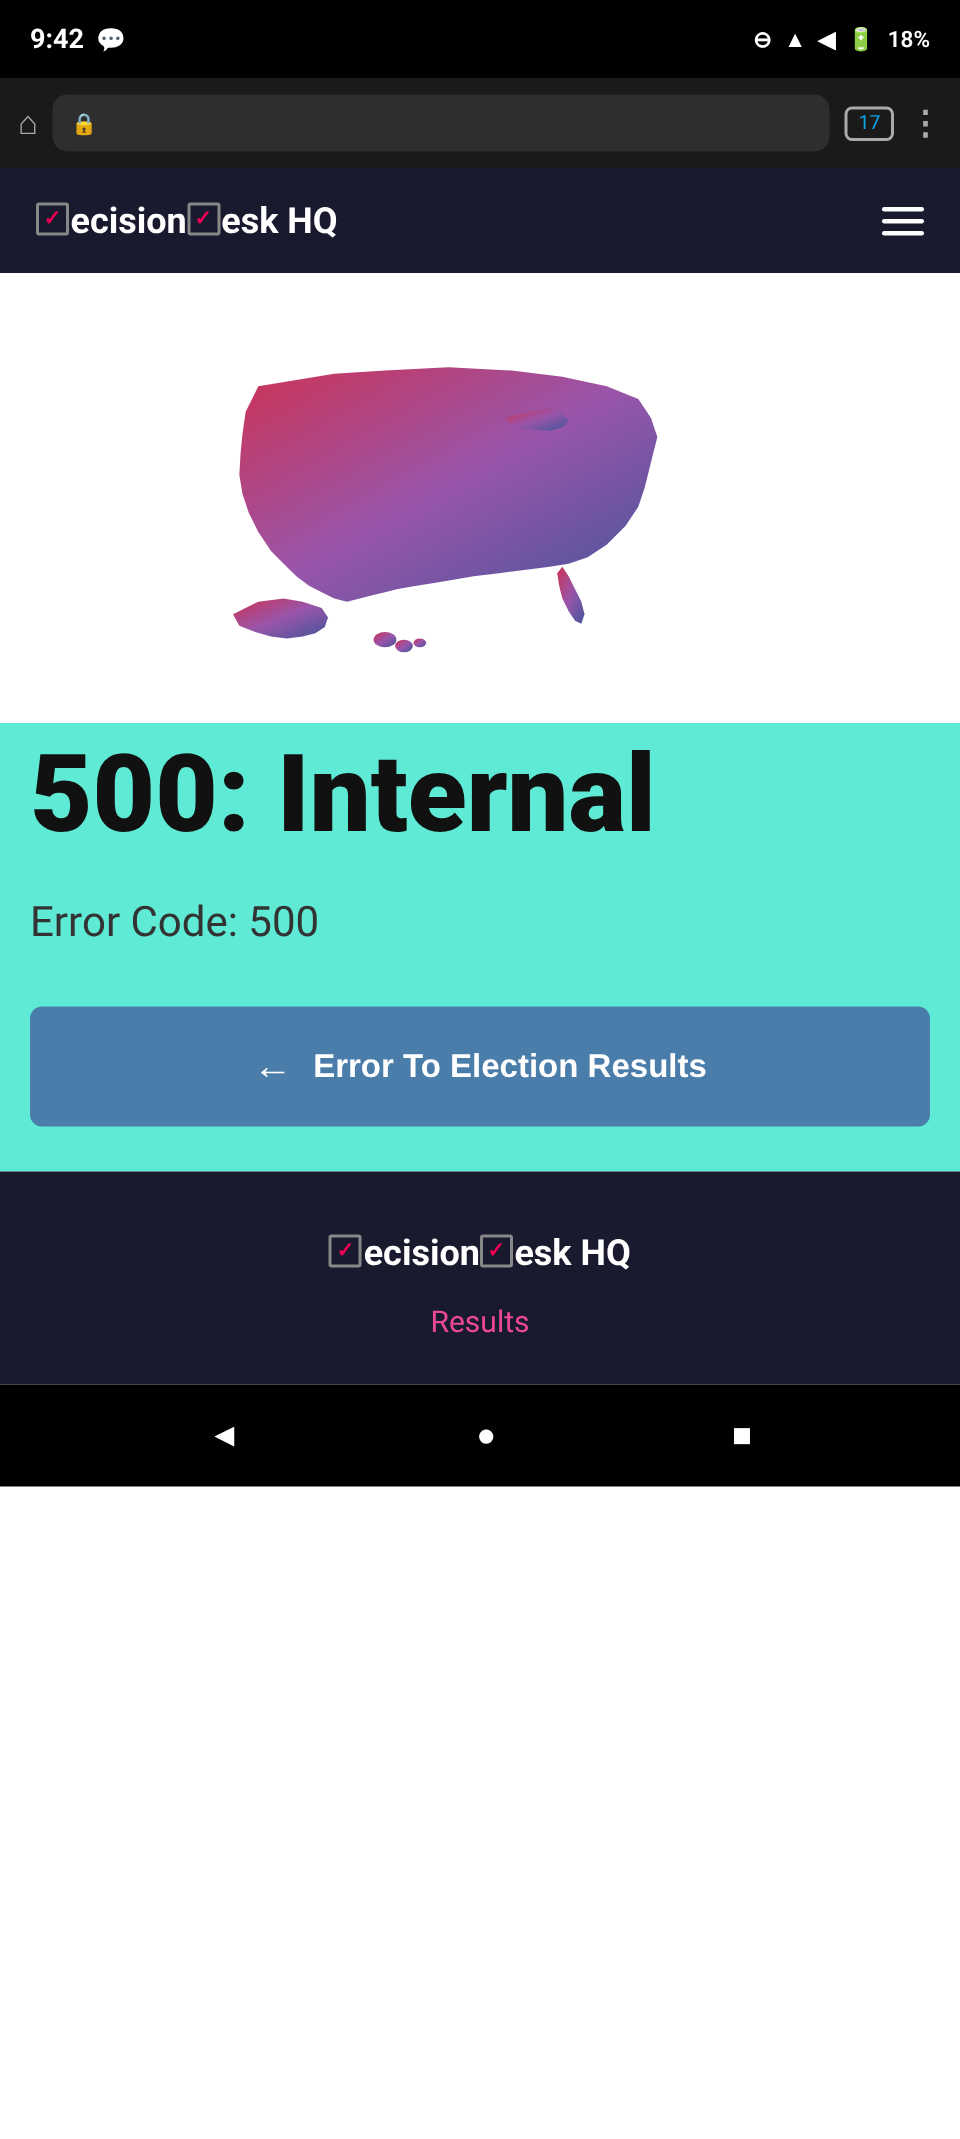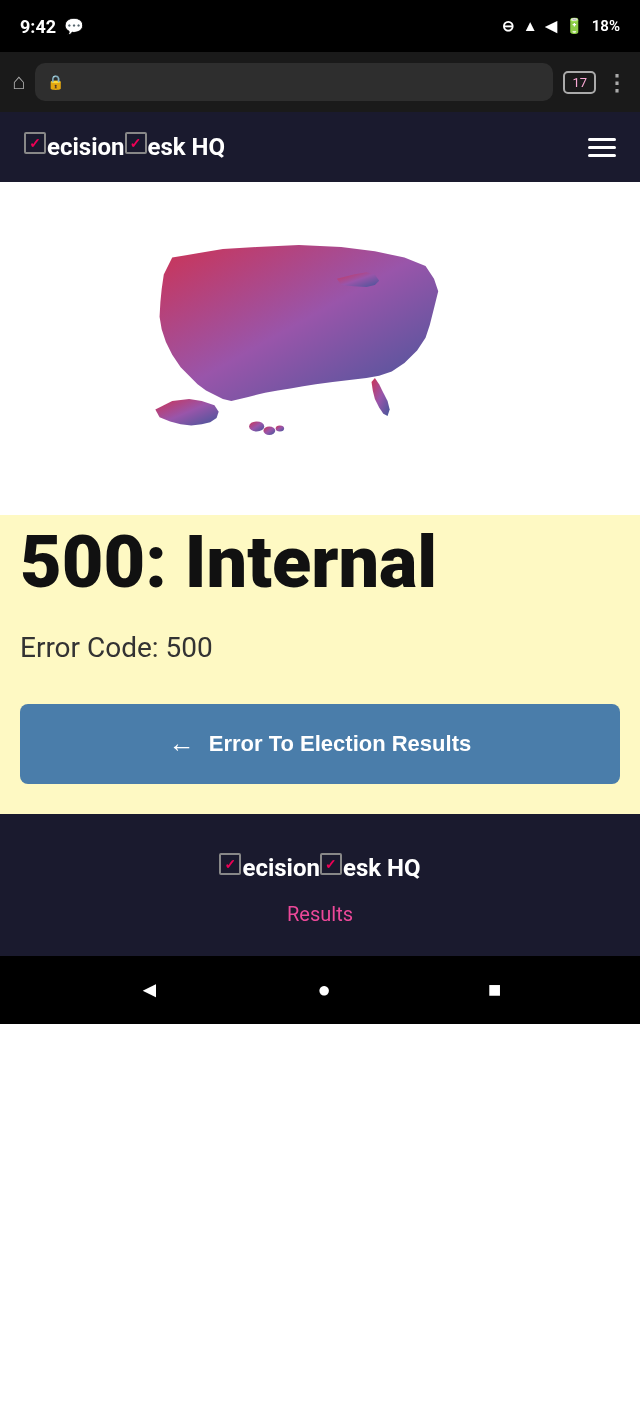--- a/index.html
+++ b/index.html
@@ -57,21 +57,21 @@
       height: 38px;
       display: flex;
       align-items: center;
       padding: 0 12px;
       gap: 8px;
       color: #ddd;
       font-size: 15px;
     }
     .lock-icon { color: #aaa; font-size: 14px; }
     .tab-count {
-      color: #f9a8d4;
+      color: #0ea5e9;
       border: 2px solid #aaa;
       border-radius: 5px;
       font-size: 13px;
       font-weight: 400;
       padding: 2px 7px;
     }
     .more-icon { color: #aaa; font-size: 22px; font-weight: 700; }
 
     
     .site-header {
@@ -107,23 +107,22 @@
 
     
     .usa-map-container {
       width: 380px;
       height: 240px;
       position: relative;
     }
 
     
     .error-content {
-      background: #fef9c3;
+      background: #5eead4;
       padding: 10px 20px 30px;
-      margin-top: 33px;
     }
     .error-title {
       font-size: 72px;
       font-weight: 900;
       color: #111;
       line-height: 1.05;
       margin-bottom: 30px;
     }
     .error-code {
       font-size: 28px;
@@ -187,21 +186,21 @@
     }
     .nav-btn {
       color: #fff;
       font-size: 22px;
       cursor: pointer;
     }
 
     
     .logo-wrapper {
       display: flex;
-      align-items: flex-start;
+      align-items: center;
       color: #fff;
       font-size: 24px;
       font-weight: 700;
     }
     .check-badge {
       display: inline-flex;
       align-items: center;
       justify-content: center;
       width: 22px;
       height: 22px;

